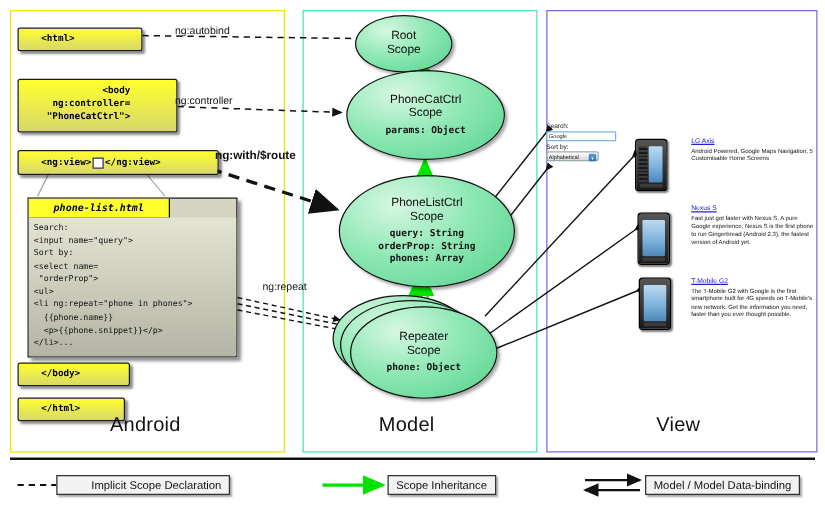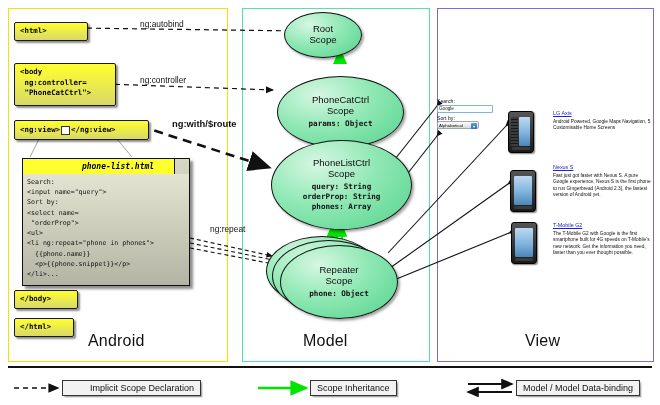--- a/index.html
+++ b/index.html
@@ -22,41 +22,41 @@
   #lbl-view    {left:525px;top:332px;}
 
   
   .tagbox{
     position:absolute;
     background:linear-gradient(#ffff2e,#d8d86a);
     border:1.4px solid #1a1a1a;border-radius:2px;
     font-family:"DejaVu Sans Mono","Liberation Mono",monospace;
     font-size:7.4px;font-weight:bold;color:#000;
     box-shadow:2px 2px 2px rgba(0,0,0,.45);
-    line-height:1.45;padding:3px 5px;white-space:pre;
-    display:flex;align-items:center;
+    line-height:1.45;padding:3px 18px;white-space:pre;
+    display:flex;align-items:center;text-align:right;
   }
   #tag-html   {left:14px; top:22px; width:62px; height:11px;}
   #tag-body   {left:14px; top:63px; width:90px; height:35px;align-items:flex-start;}
   #tag-ngview {left:14px; top:120px;width:123px;height:12px;}
   #tag-bodyend{left:14px; top:290px;width:52px; height:11px;}
   #tag-htmlend{left:14px; top:318px;width:48px; height:11px;}
   .ngview-sq{display:inline-block;width:7px;height:7px;background:#fff;border:1px solid #333;margin:0 1px;vertical-align:middle;}
 
   
   #code-card{
     position:absolute;left:22px;top:158px;width:166px;height:126px;
     background:linear-gradient(#d6d6c2,#b8b8a8);
     border:1.3px solid #111;
     box-shadow:2.5px 2.5px 2.5px rgba(0,0,0,.45);
   }
   #code-tab{
     position:absolute;left:0;top:0;width:112px;height:15px;
     background:#ffff2e;border-right:1.3px solid #111;border-bottom:1.3px solid #111;
-    display:flex;align-items:center;justify-content:center;padding-left:39px;
+    display:flex;align-items:center;justify-content:center;
   }
   #code-tab span{
     font-family:"DejaVu Sans Mono","Liberation Mono",monospace;
     font-size:8px;font-weight:bold;font-style:italic;color:#000;
   }
   #code-body{
     position:absolute;left:0;top:15px;width:166px;height:111px;
     background:linear-gradient(#e4e4d2,#b4b4a4);
     font-family:"DejaVu Sans Mono","Liberation Mono",monospace;
     font-size:6.6px;line-height:1.55;color:#101010;
@@ -71,21 +71,21 @@
     box-shadow:2px 2px 2.5px rgba(0,0,0,.35);
     display:flex;flex-direction:column;align-items:center;justify-content:center;
     text-align:center;color:#0b0b0b;
   }
   .scope .nm{font-size:9.5px;line-height:1.12;}
   .scope .props{
     font-family:"DejaVu Sans Mono","Liberation Mono",monospace;
     font-size:7.6px;font-weight:bold;line-height:1.3;margin-top:3px;color:#111;
   }
   #scope-root   {left:284px;top:12px; width:76px; height:44px;}
-  #scope-cat    {left:277px;top:76px; width:125px;height:70px;text-align:center;}
+  #scope-cat    {left:277px;top:56px; width:125px;height:70px;text-align:center;}
   #scope-list   {left:271px;top:140px;width:139px;height:88px;}
   #scope-rep3   {left:266px;top:236px;width:110px;height:68px;}
   #scope-rep2   {left:272px;top:240px;width:112px;height:70px;}
   #scope-rep1   {left:280px;top:245px;width:116px;height:72px;}
 
   
   #search-form{position:absolute;left:437px;top:98px;width:62px;}
   .vf-label{font-size:5.2px;color:#111;line-height:1.2;}
   #search-input{
     width:56px;height:8px;border:1px solid #7fb2e8;background:#fff;
@@ -142,21 +142,21 @@
   #lab-route     {left:172px;top:118px;font-size:9.4px;font-weight:bold;}
   #lab-repeat    {left:210px;top:224px;}
 
   
   #legend-rule{position:absolute;left:8px;top:366px;width:644px;height:2px;background:#111;}
   .lg-box{
     position:absolute;border:1.3px solid #333;background:#f2f2f2;
     box-shadow:1.5px 1.5px 1.5px rgba(0,0,0,.35);
     font-size:9px;color:#111;padding:2px 6px;white-space:nowrap;
   }
-  #lg-b1{left:62px; top:380px;padding-left:27px;}
+  #lg-b1{left:45px; top:380px;padding-left:27px;}
   #lg-b2{left:310px;top:380px;}
   #lg-b3{left:516px;top:380px;}
 
   svg.ovl{position:absolute;left:0;top:0;width:660px;height:405px;pointer-events:none;}
 </style>
 </head>
 <body>
 
 <div id="stage">
 

